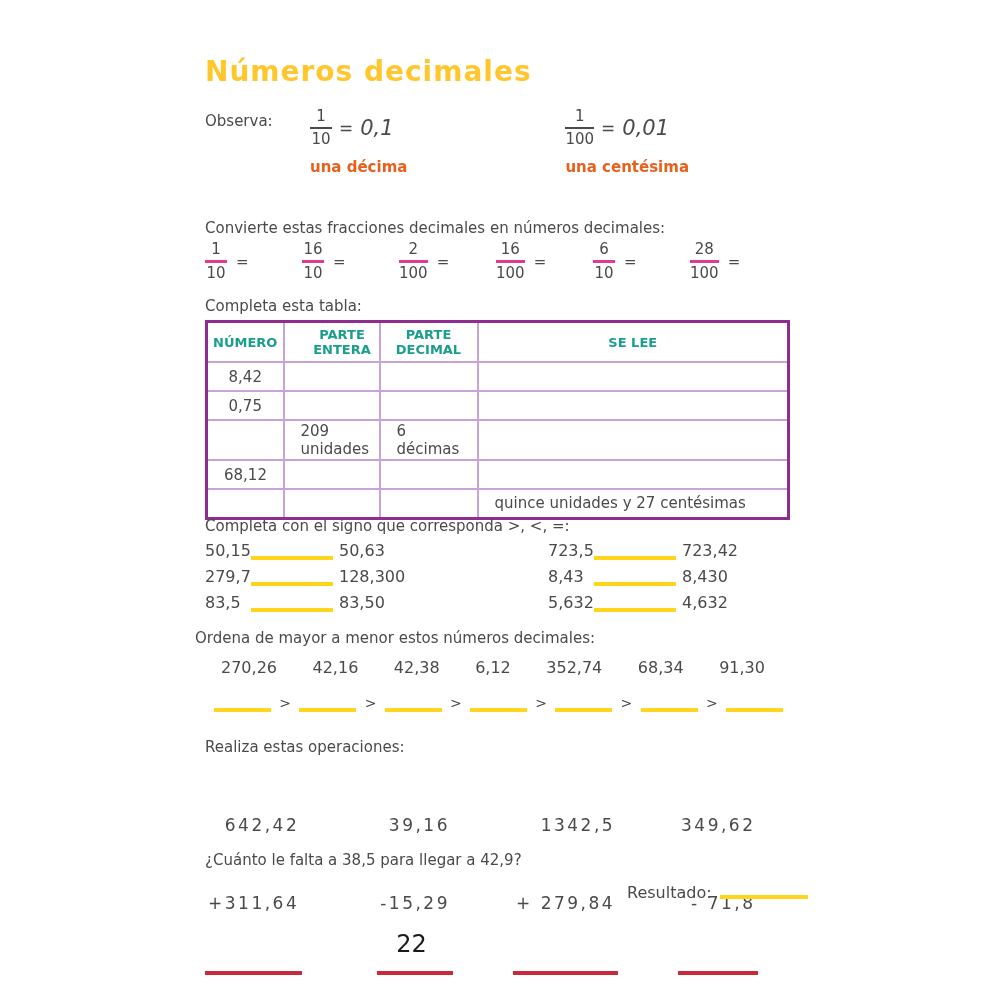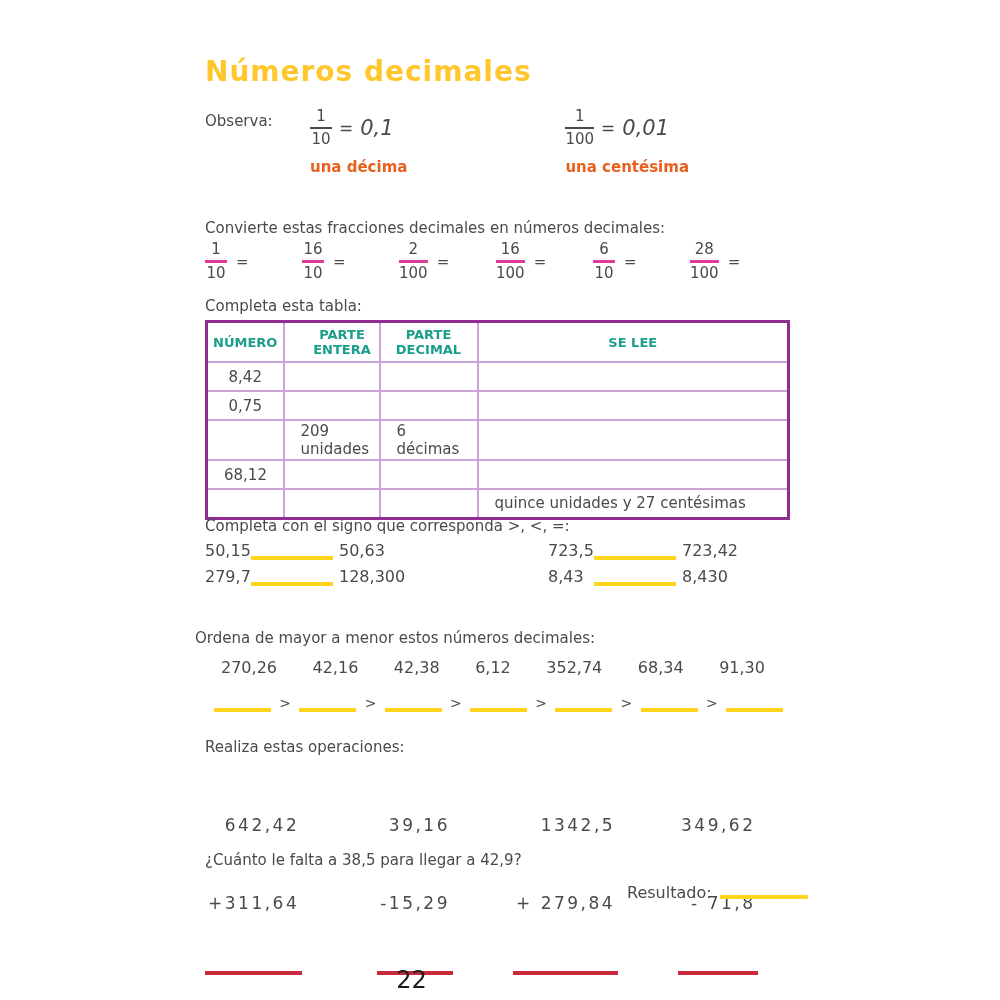--- a/index.html
+++ b/index.html
@@ -67,21 +67,21 @@
   .op.o1 { left:172; min-width:76px; left:172px; }
   .op.o2 { left:308px; min-width:95px; }
   .op.o3 { left:473px; min-width:76px; }
 
   
   .question { left:205px; top:851px; }
   .resultado { left:627px; top:883px; display:flex; align-items:flex-start; }
   .resultado .r-label { font-size:16px; }
   .resultado .blank { width:88px; margin-left:8px; }
 
-  .page-num { left:0; top:930px; width:823px; text-align:center; font-size:24px; color:#1a1a1a;margin-top:36px; }
+  .page-num { left:0; top:930px; width:823px; text-align:center; font-size:24px; color:#1a1a1a; }
 </style>
 </head>
 <body>
 
 <div class="page">
 
   <h1 class="abs title">Números decimales</h1>
 
   <div class="abs label" style="left:205px; top:112px;">Observa:</div>
 
@@ -234,20 +234,32 @@
     <div class="cmp-row">
       <div class="cmp-pair left">
         <span class="cmp-num n1">279,7</span>
         <span class="blank"></span>
         <span class="cmp-num">128,300</span>
       </div>
       <div class="cmp-pair">
         <span class="cmp-num n1">8,43</span>
         <span class="blank"></span>
         <span class="cmp-num">8,430</span>
+      </div>
+    </div>
+    <div class="cmp-row">
+      <div class="cmp-pair left">
+        <span class="cmp-num n1">83,5</span>
+        <span class="blank"></span>
+        <span class="cmp-num">83,50</span>
+      </div>
+      <div class="cmp-pair">
+        <span class="cmp-num n1">5,632</span>
+        <span class="blank"></span>
+        <span class="cmp-num">4,632</span>
       </div>
     </div>
   </div>
 
   <div class="abs label ord-label">Ordena de mayor a menor estos números decimales:</div>
 
   <div class="abs ord-nums">
     <span>270,26</span>
     <span>42,16</span>
     <span>42,38</span>

